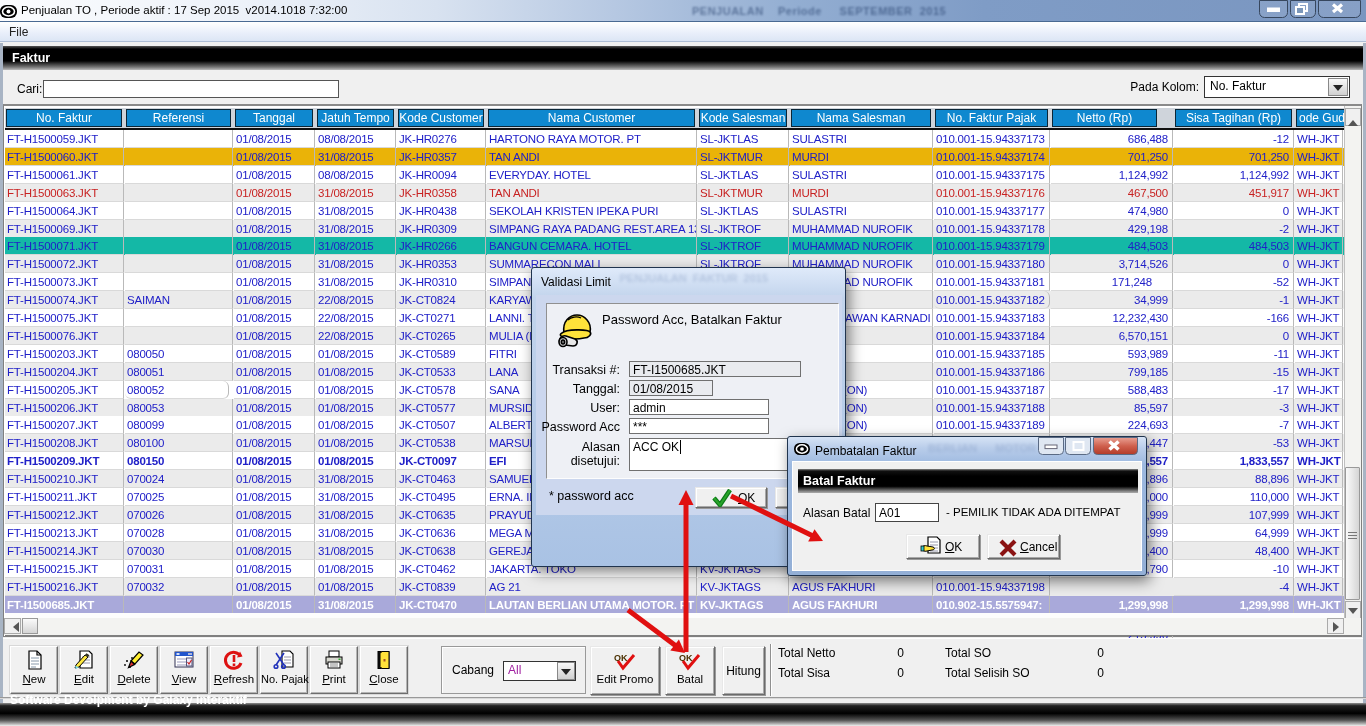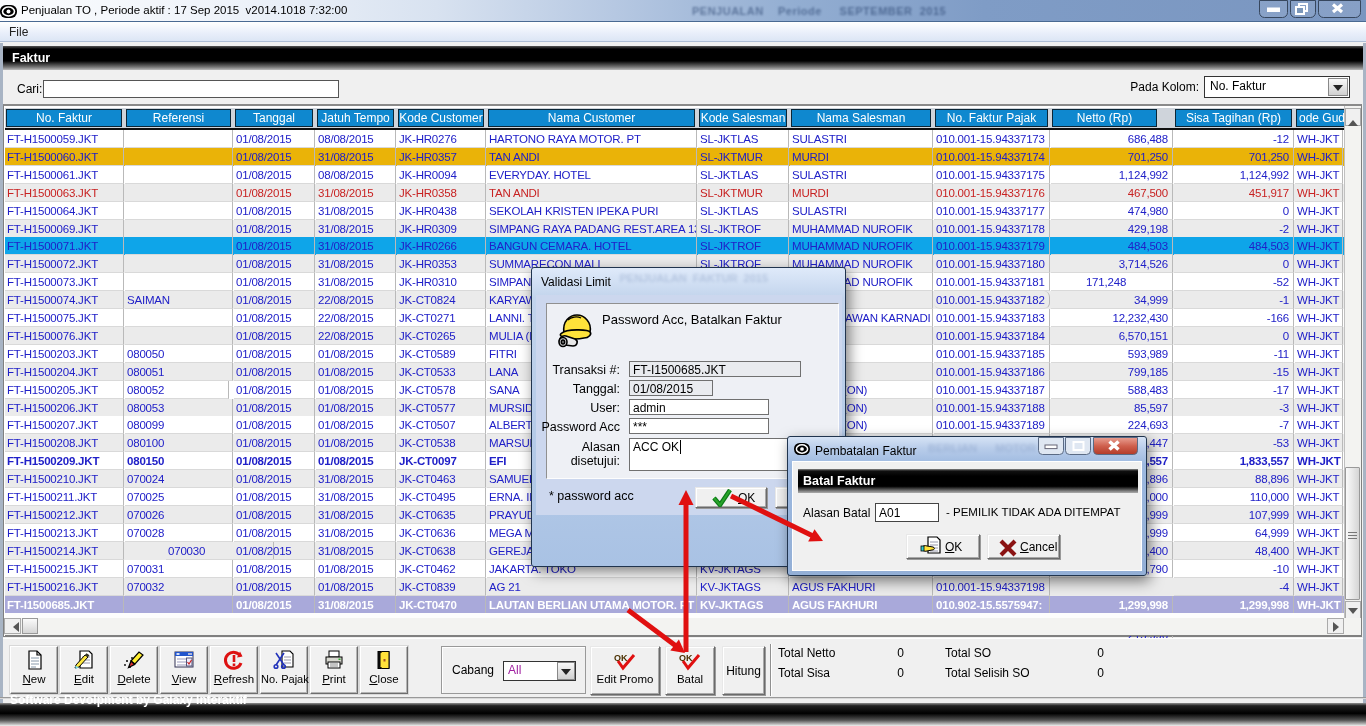--- a/index.html
+++ b/index.html
@@ -156,21 +156,21 @@
       <span class="c" style="left:311px;width:80px;">31/08/2015</span>
       <span class="c" style="left:392px;width:89px;">JK-HR0309</span>
       <span class="c" style="left:482px;width:210px;">SIMPANG RAYA PADANG REST.AREA 13. RE</span>
       <span class="c" style="left:693px;width:91px;">SL-JKTROF</span>
       <span class="c" style="left:785px;width:143px;">MUHAMMAD NUROFIK</span>
       <span class="c" style="left:929px;width:116px;">010.001-15.94337178</span>
       <span class="c" style="left:1046px;width:122px;text-align:right;padding-right:4px;padding-left:0;">429,198</span>
       <span class="c" style="left:1169px;width:120px;text-align:right;padding-right:4px;padding-left:0;">-2</span>
       <span class="c" style="left:1290px;width:48px;">WH-JKT</span>
     </div>
-<div class="r" style="top:237px;background:#0ea5e9;color:#2020c8;font-weight:normal">
+<div class="r" style="top:237px;background:#14b8a6;color:#2020c8;font-weight:normal">
       <span class="c" style="left:0px;width:119px;">FT-H1500071.JKT</span>
       <span class="c" style="left:120px;width:108px;"></span>
       <span class="c" style="left:229px;width:81px;">01/08/2015</span>
       <span class="c" style="left:311px;width:80px;">31/08/2015</span>
       <span class="c" style="left:392px;width:89px;">JK-HR0266</span>
       <span class="c" style="left:482px;width:210px;">BANGUN CEMARA. HOTEL</span>
       <span class="c" style="left:693px;width:91px;">SL-JKTROF</span>
       <span class="c" style="left:785px;width:143px;">MUHAMMAD NUROFIK</span>
       <span class="c" style="left:929px;width:116px;">010.001-15.94337179</span>
       <span class="c" style="left:1046px;width:122px;text-align:right;padding-right:4px;padding-left:0;">484,503</span>
@@ -194,21 +194,21 @@
 <div class="r" style="top:273px;background:#ffffff;color:#2020c8;font-weight:normal">
       <span class="c" style="left:0px;width:119px;">FT-H1500073.JKT</span>
       <span class="c" style="left:120px;width:108px;"></span>
       <span class="c" style="left:229px;width:81px;">01/08/2015</span>
       <span class="c" style="left:311px;width:80px;">31/08/2015</span>
       <span class="c" style="left:392px;width:89px;">JK-HR0310</span>
       <span class="c" style="left:482px;width:210px;">SIMPANG RAYA PADANG</span>
       <span class="c" style="left:693px;width:91px;">SL-JKTROF</span>
       <span class="c" style="left:785px;width:143px;">MUHAMMAD NUROFIK</span>
       <span class="c" style="left:929px;width:116px;">010.001-15.94337181</span>
-      <span class="c" style="left:1046px;width:122px;text-align:center;padding-right:11px;padding-left:0;">171,248</span>
+      <span class="c" style="left:1046px;width:122px;text-align:right;padding-right:20px;padding-left:0;">171,248</span>
       <span class="c" style="left:1169px;width:120px;text-align:right;padding-right:4px;padding-left:0;">-52</span>
       <span class="c" style="left:1290px;width:48px;">WH-JKT</span>
     </div>
 <div class="r" style="top:291px;background:#ebebeb;color:#2020c8;font-weight:normal">
       <span class="c" style="left:0px;width:119px;">FT-H1500074.JKT</span>
       <span class="c" style="left:120px;width:108px;">SAIMAN</span>
       <span class="c" style="left:229px;width:81px;">01/08/2015</span>
       <span class="c" style="left:311px;width:80px;">22/08/2015</span>
       <span class="c" style="left:392px;width:89px;">JK-CT0824</span>
       <span class="c" style="left:482px;width:210px;">KARYAWAN</span>
@@ -270,21 +270,21 @@
       <span class="c" style="left:482px;width:210px;">LANA</span>
       <span class="c" style="left:693px;width:91px;"></span>
       <span class="c" style="left:785px;width:143px;"></span>
       <span class="c" style="left:929px;width:116px;">010.001-15.94337186</span>
       <span class="c" style="left:1046px;width:122px;text-align:right;padding-right:4px;padding-left:0;">799,185</span>
       <span class="c" style="left:1169px;width:120px;text-align:right;padding-right:4px;padding-left:0;">-15</span>
       <span class="c" style="left:1290px;width:48px;">WH-JKT</span>
     </div>
 <div class="r" style="top:381px;background:#ffffff;color:#2020c8;font-weight:normal">
       <span class="c" style="left:0px;width:119px;">FT-H1500205.JKT</span>
-      <span class="c" style="left:120px;width:104px;">080052</span>
+      <span class="c" style="left:120px;width:104px;border-radius:6px;">080052</span>
       <span class="c" style="left:229px;width:81px;">01/08/2015</span>
       <span class="c" style="left:311px;width:80px;">01/08/2015</span>
       <span class="c" style="left:392px;width:89px;">JK-CT0578</span>
       <span class="c" style="left:482px;width:210px;">SANA</span>
       <span class="c" style="left:693px;width:91px;"></span>
       <span class="c" style="left:785px;width:143px;">MULYADI (ON)</span>
       <span class="c" style="left:929px;width:116px;">010.001-15.94337187</span>
       <span class="c" style="left:1046px;width:122px;text-align:right;padding-right:4px;padding-left:0;">588,483</span>
       <span class="c" style="left:1169px;width:120px;text-align:right;padding-right:4px;padding-left:0;">-17</span>
       <span class="c" style="left:1290px;width:48px;">WH-JKT</span>
@@ -396,21 +396,21 @@
       <span class="c" style="left:482px;width:210px;">MEGA MULIA</span>
       <span class="c" style="left:693px;width:91px;">KV-JKTAGS</span>
       <span class="c" style="left:785px;width:143px;"></span>
       <span class="c" style="left:929px;width:116px;">010.001-15.94337195</span>
       <span class="c" style="left:1046px;width:122px;text-align:right;padding-right:4px;padding-left:0;">64,999</span>
       <span class="c" style="left:1169px;width:120px;text-align:right;padding-right:4px;padding-left:0;">64,999</span>
       <span class="c" style="left:1290px;width:48px;">WH-JKT</span>
     </div>
 <div class="r" style="top:542px;background:#ebebeb;color:#2020c8;font-weight:normal">
       <span class="c" style="left:0px;width:119px;">FT-H1500214.JKT</span>
-      <span class="c" style="left:120px;width:108px;margin-left:41px;">070030</span>
+      <span class="c" style="left:120px;width:108px;">070030</span>
       <span class="c" style="left:229px;width:81px;">01/08/2015</span>
       <span class="c" style="left:311px;width:80px;">31/08/2015</span>
       <span class="c" style="left:392px;width:89px;">JK-CT0638</span>
       <span class="c" style="left:482px;width:210px;">GEREJA AL-BALOVE</span>
       <span class="c" style="left:693px;width:91px;">KV-JKTAGS</span>
       <span class="c" style="left:785px;width:143px;"></span>
       <span class="c" style="left:929px;width:116px;">010.001-15.94337196</span>
       <span class="c" style="left:1046px;width:122px;text-align:right;padding-right:4px;padding-left:0;">48,400</span>
       <span class="c" style="left:1169px;width:120px;text-align:right;padding-right:4px;padding-left:0;">48,400</span>
       <span class="c" style="left:1290px;width:48px;">WH-JKT</span>

